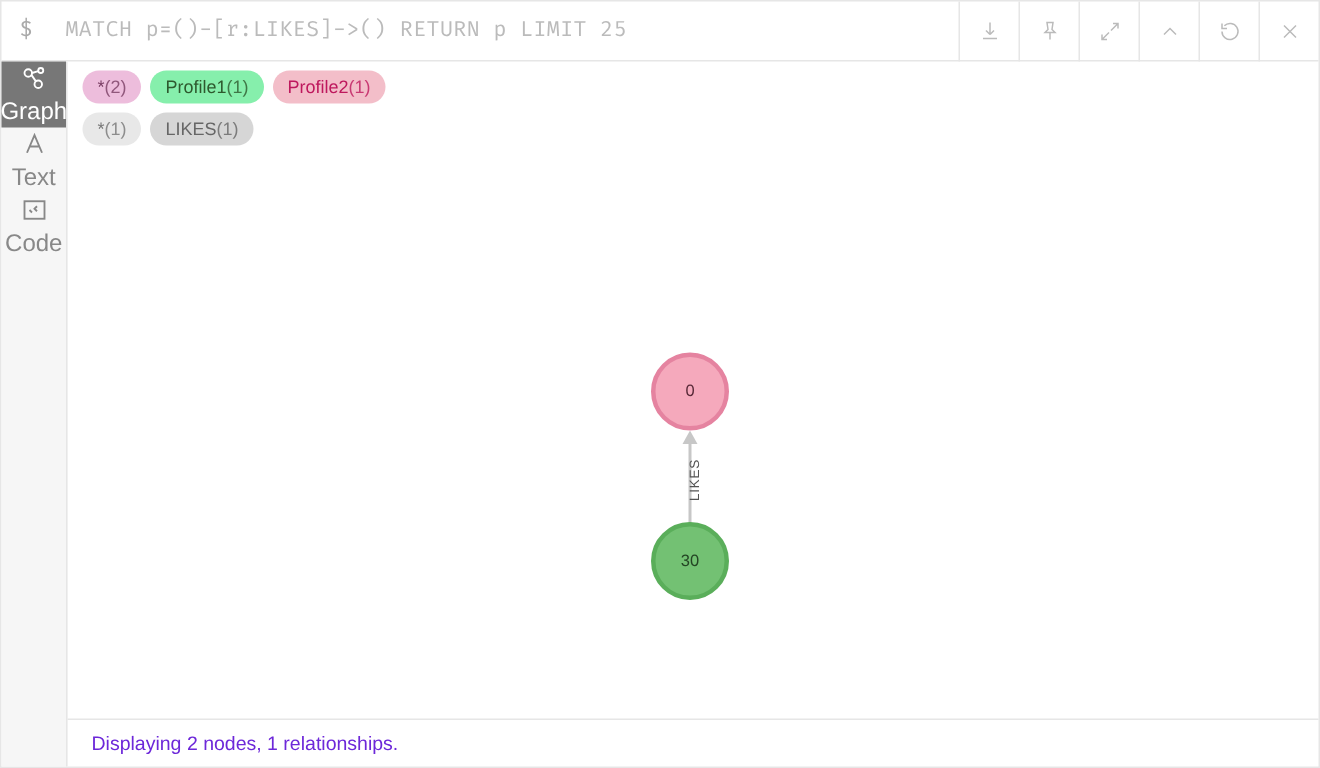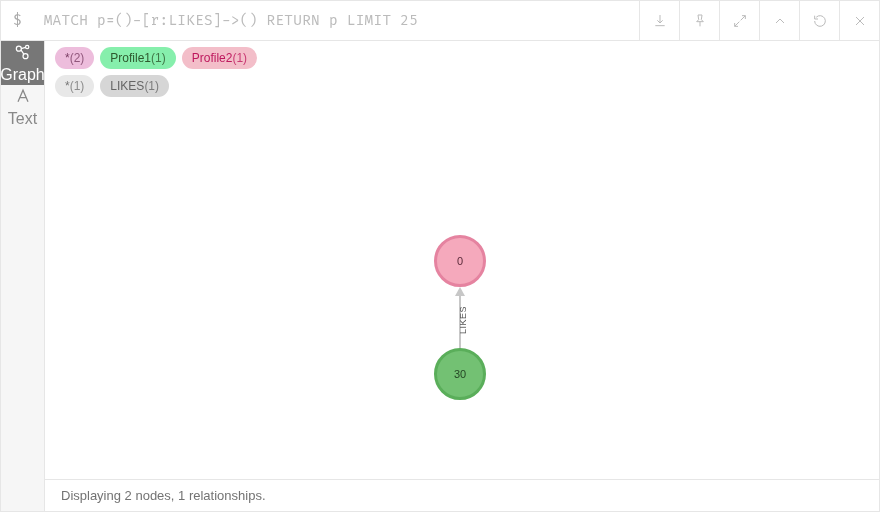--- a/index.html
+++ b/index.html
@@ -21,21 +21,21 @@
   .chips { padding: 6px 10px 2px; display: flex; flex-direction: column; gap: 6px; }
   .chip-row { display: flex; gap: 6px; }
   .chip { height: 22px; border-radius: 11px; padding: 0 10px; display: inline-flex; align-items: center; font-size: 12px; }
   .chip .count { opacity: .8; }
   .chip-star { background: #edbddc; color: #7a3e64; }
   .chip-p1 { background: #86efac; color: #2e592e; }
   .chip-p2 { background: #f3bec9; color: #be185d; }
   .chip-relstar { background: #e8e8e8; color: #777; }
   .chip-likes { background: #d6d6d6; color: #666; }
   .canvas { flex: 1; position: relative; }
-  .footer { height: 32px; border-top: 1px solid #e6e6e6; display: flex; align-items: center; padding: 13px 16px; color: #737373; font-size: 13px; }
+  .footer { height: 32px; border-top: 1px solid #e6e6e6; display: flex; align-items: center; padding: 13px 16px; color: #6d28d9; font-size: 13px; }
   .node { position: absolute; width: 52px; height: 52px; border-radius: 50%; display: flex; align-items: center; justify-content: center; font-size: 11px; }
   .node-pink { background: #f5a9bc; border: 3px solid #e583a0; color: #5a2a39; }
   .node-green { background: #73c173; border: 3px solid #5aae5a; color: #244524; }
   .edge { position: absolute; background: #c7c7c7; }
   .arrowhead { position: absolute; width: 0; height: 0; border-left: 5px solid transparent; border-right: 5px solid transparent; border-bottom: 9px solid #c7c7c7; }
   .edge-label { position: absolute; font-size: 9px; color: #555; transform: rotate(-90deg); transform-origin: center; letter-spacing: .5px; }
 </style>
 </head>
 <body>
 
@@ -89,20 +89,27 @@
             <path d="M9.5 9.5l3.5 5M10 8l5-1.5"></path>
           </svg>
         <span>Graph</span>
       </div>
       <div class="tab">
         <svg viewBox="0 0 24 24">
             <path d="M6 19L12 5l6 14M8.5 14h7"></path>
           </svg>
         <span>Text</span>
       </div>
+      <div class="tab">
+        <svg viewBox="0 0 24 24">
+            <rect x="4" y="5" width="16" height="14"></rect>
+            <path d="M8 12l2 2m4-5l-2 2 2 2"></path>
+          </svg>
+        <span>Code</span>
+      </div>
     </div>
 
     <div class="main">
       <div class="chips">
         <div class="chip-row">
           <span class="chip chip-star">
               <span>*</span>
               <span class="count">(2)</span>
             </span>
           <span class="chip chip-p1">

